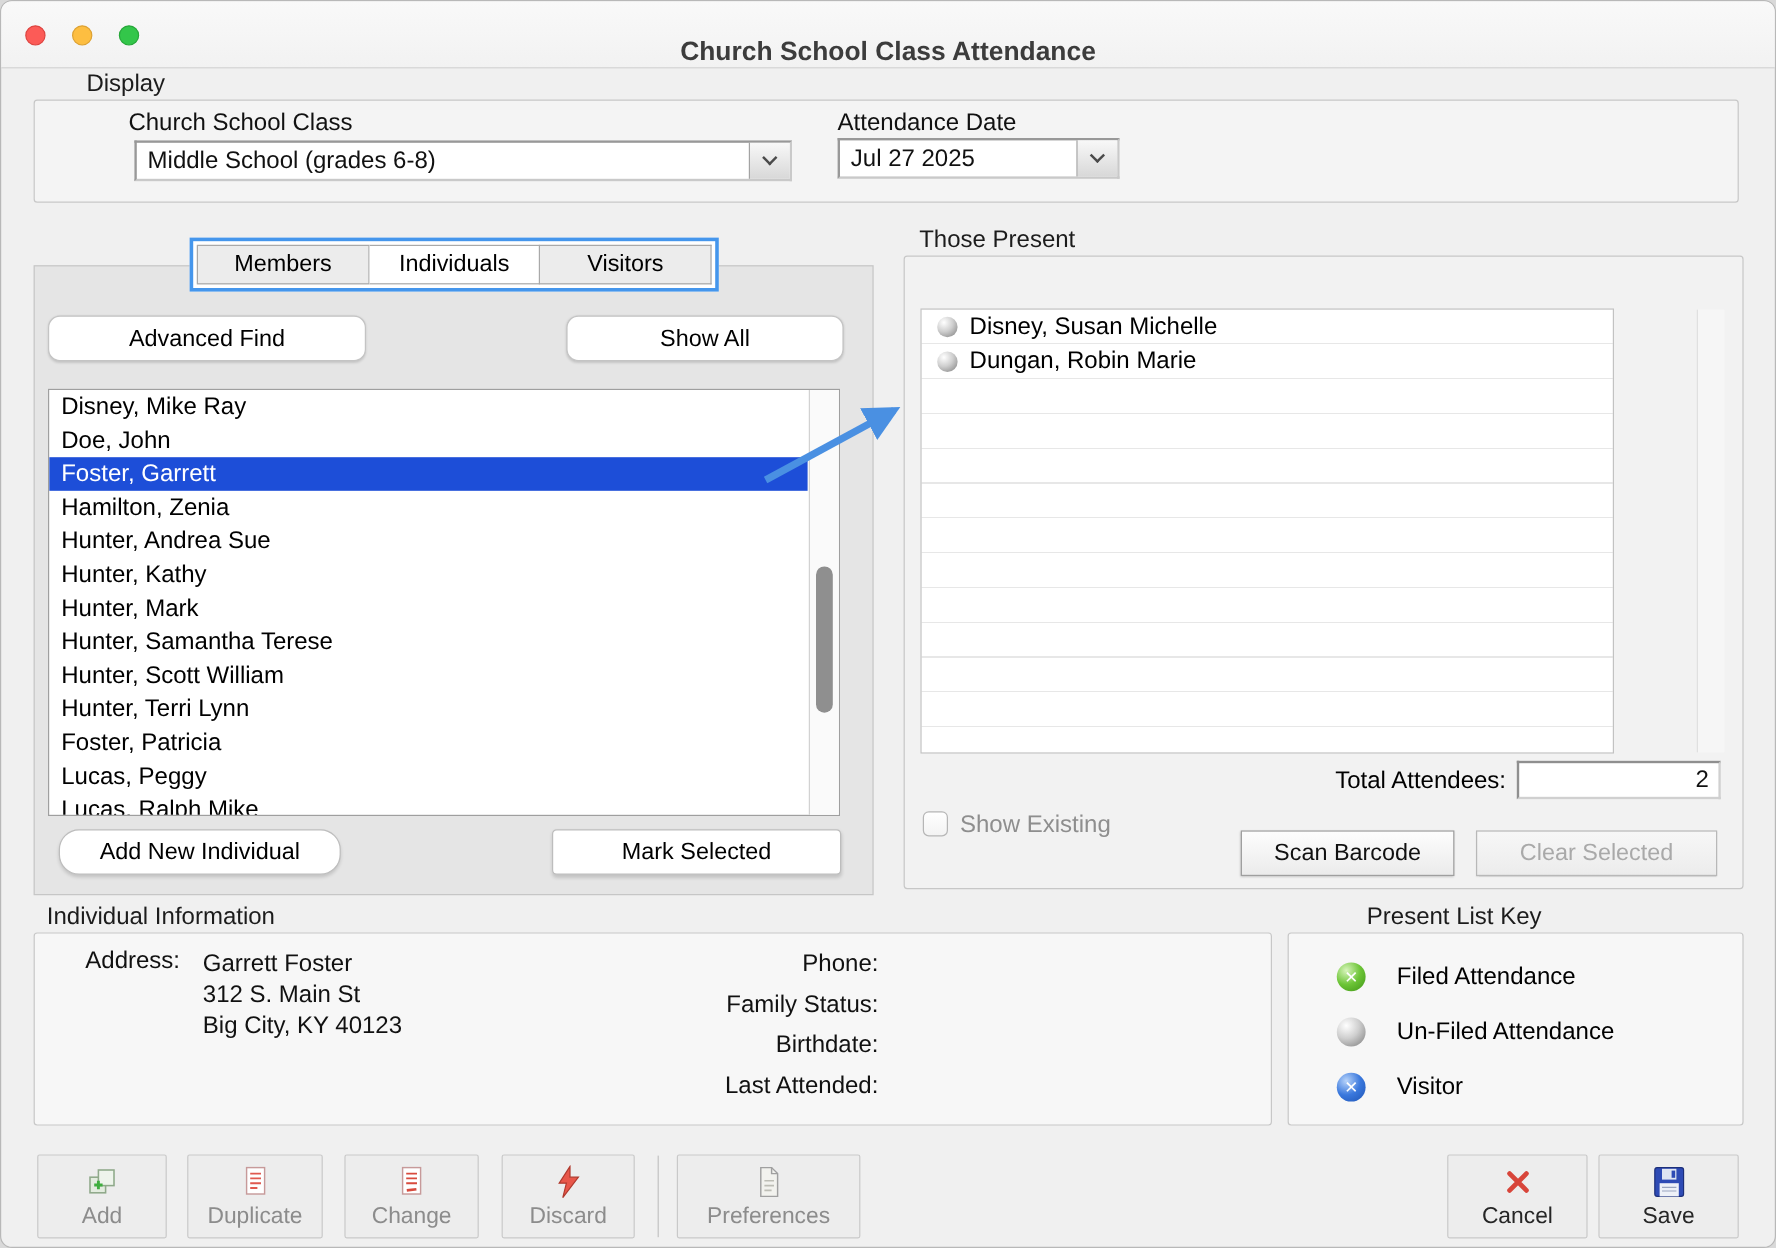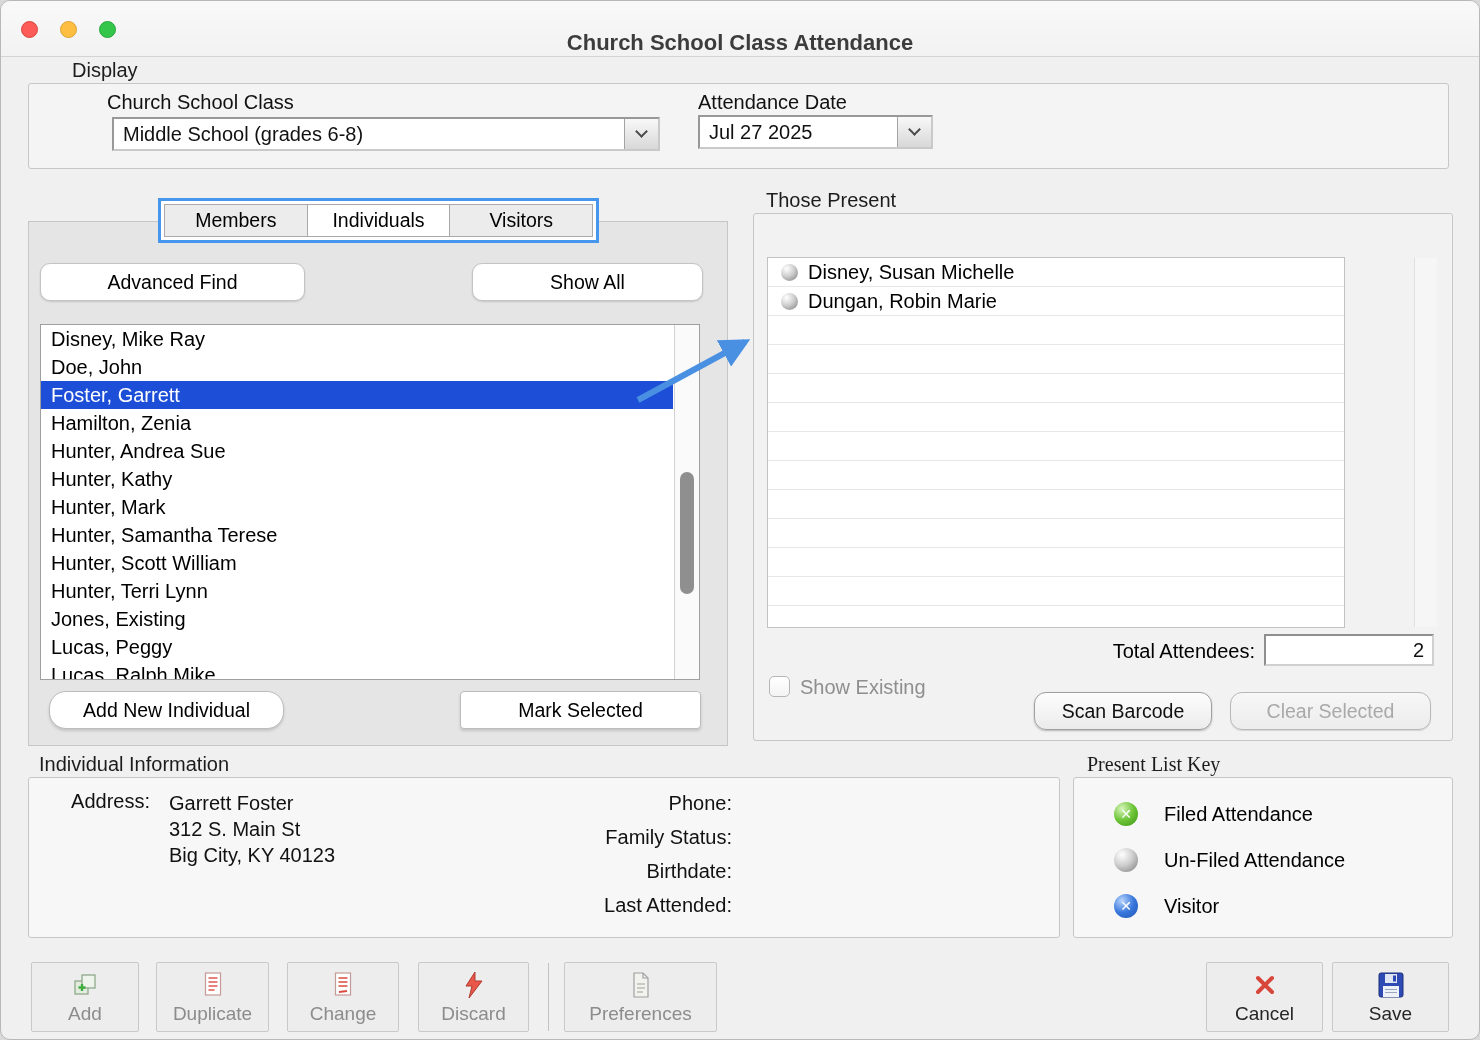--- a/index.html
+++ b/index.html
@@ -119,21 +119,21 @@
     font-size:20px; text-align:right; padding:3px 8px 0 0;
   }
   .checkbox {
     position:absolute; left:15px; top:462px; width:21px; height:21px;
     background:linear-gradient(#ffffff,#f3f3f3); border:1.5px solid #b6b6b6; border-radius:5px;
   }
   .checkbox-label { position:absolute; left:46px; top:462px; font-size:20px; color:#8e8e8e; }
   .push-btn {
     position:absolute; height:38px;
     background:linear-gradient(#fdfdfd,#ebebeb);
-    border:1px solid #9f9f9f; border-radius:12px;
+    border:1px solid #9f9f9f; border-radius:0;
     font-family:inherit; font-size:19.5px; color:#111;
     box-shadow:0 1px 2px rgba(0,0,0,0.25); cursor:default;
   }
   .push-btn.disabled { color:#a9a9a9; border-color:#b8b8b8; box-shadow:0 1px 1px rgba(0,0,0,0.12); background:linear-gradient(#f7f7f7,#ececec); }
 
   
   .arrow { position:absolute; left:628px; top:318px; z-index:6; }
 
   
   .sphere { display:inline-flex; align-items:center; justify-content:center; border-radius:50%; flex:none; }
@@ -226,21 +226,21 @@
         <div class="list-row">Hunter, Kathy</div>
 
         <div class="list-row">Hunter, Mark</div>
 
         <div class="list-row">Hunter, Samantha Terese</div>
 
         <div class="list-row">Hunter, Scott William</div>
 
         <div class="list-row">Hunter, Terri Lynn</div>
 
-        <div class="list-row">Jones, Existing</div>
+        <div class="list-row">Foster, Patricia</div>
 
         <div class="list-row">Lucas, Peggy</div>
 
         <div class="list-row">Lucas, Ralph Mike</div>
       </div>
     <div class="scrollbar">
       <div class="scroll-thumb"></div>
     </div>
 
     <button class="square-btn" style="left:20px; top:469px; width:235px;border-radius:17px;">Add New Individual</button>
@@ -294,21 +294,21 @@
         <div class="addr-line">Big City, KY 40123</div>
       </div>
     <div class="info-labels">
       <div>Phone:</div>
       <div>Family Status:</div>
       <div>Birthdate:</div>
       <div>Last Attended:</div>
     </div>
   </div>
 
-  <div class="group-label" style="left:1086px; top:752px;font-family:Liberation Serif, serif;">Present List Key</div>
+  <div class="group-label" style="left:1138px; top:752px;">Present List Key</div>
   <div class="group-box key-box">
     <div class="key-row" style="top:24px;">
       <span class="sphere green lg x-mark"></span>
       <span>Filed Attendance</span>
     </div>
     <div class="key-row" style="top:70px;">
       <span class="sphere gray lg"></span>
       <span>Un-Filed Attendance</span>
     </div>
     <div class="key-row" style="top:116px;">

